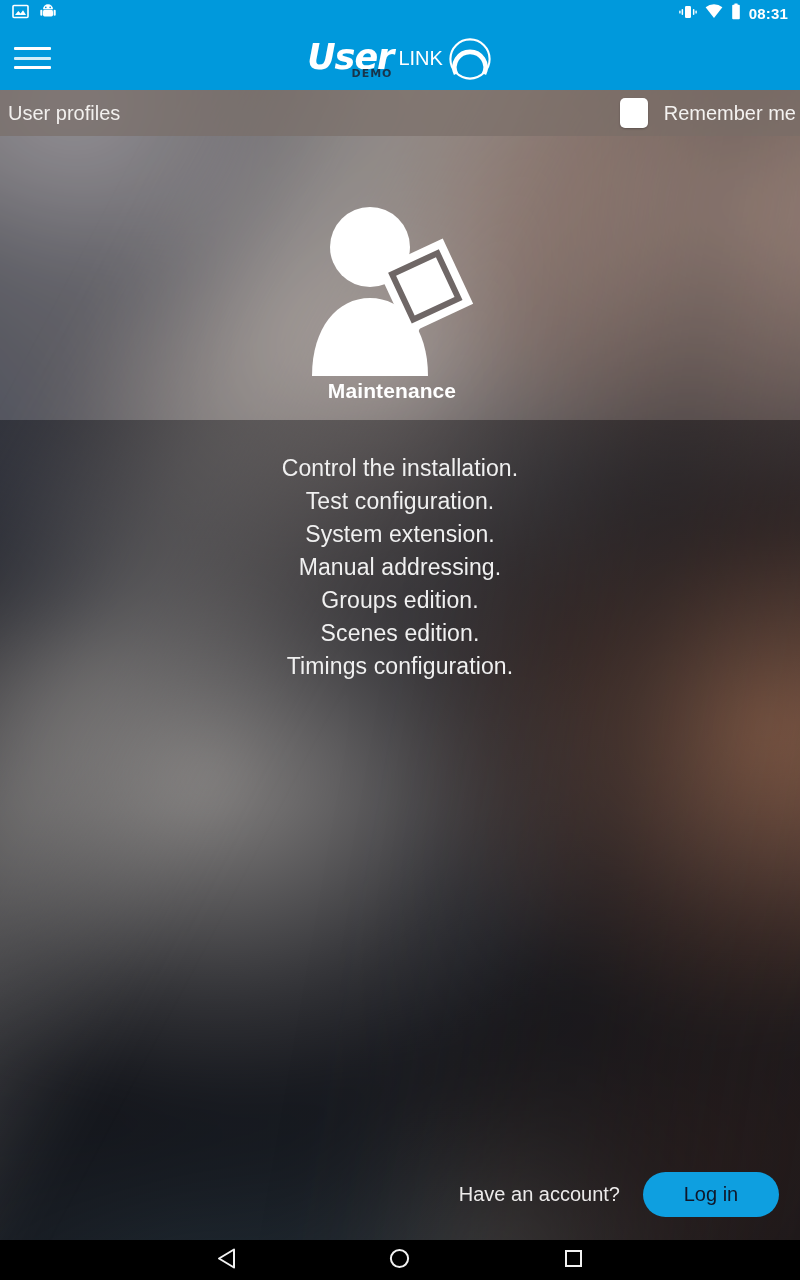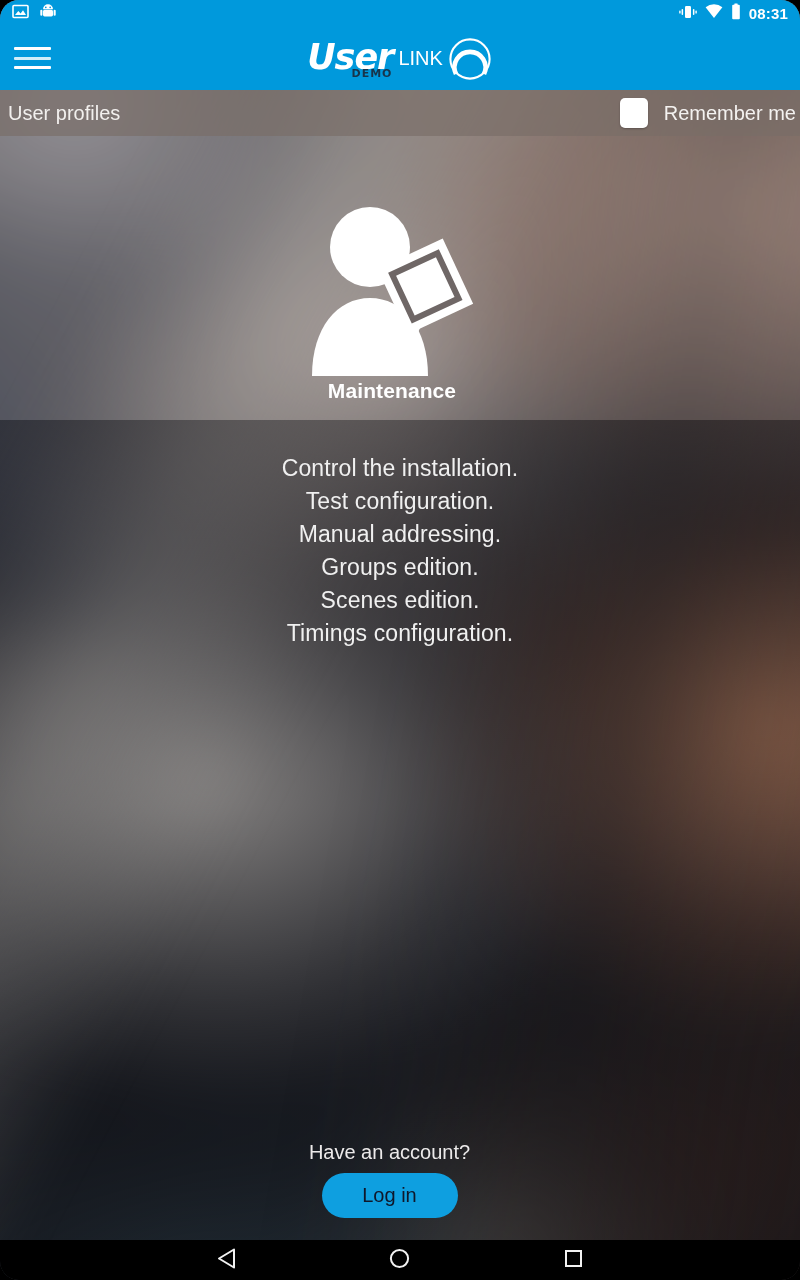--- a/index.html
+++ b/index.html
@@ -10,21 +10,20 @@
   body {
     font-family: "Liberation Sans", sans-serif;
     -webkit-font-smoothing: antialiased;
   }
   #screen {
     position: relative;
     width: 800px;
     height: 1280px;
     overflow: hidden;
     background: #2a2a2e;
-    border-radius: 19px;
   }
 
   
   .bg-wrap {
     position: absolute;
     inset: 0;
     overflow: hidden;
     z-index: 0;
   }
   .bg-layer {
@@ -270,22 +269,21 @@
     z-index: 5;
     left: 0;
     top: 1170px;
     width: 800px;
     height: 48px;
     display: flex;
     align-items: center;
     justify-content: flex-end;
     padding-right: 21px;
     box-sizing: border-box;
-    gap: 11px;
-    flex-direction: column;
+    gap: 23px;
   }
   .have-account {
     font-size: 20px;
     color: #eceaea;
     line-height: 1;
   }
   .login-btn {
     width: 136px;
     height: 45px;
     border-radius: 23px;
@@ -422,20 +420,21 @@
             <rect x="103" y="63" width="50" height="50" fill="none" stroke="#6f6766" stroke-width="6"></rect>
           </g>
         </svg>
       </span>
       <span class="profile-name">Maintenance</span>
     </div>
 
     <div class="feature-list">
       <span class="feature-line">Control the installation.</span>
       <span class="feature-line">Test configuration.</span>
+      <span class="feature-line">System extension.</span>
       <span class="feature-line">Manual addressing.</span>
       <span class="feature-line">Groups edition.</span>
       <span class="feature-line">Scenes edition.</span>
       <span class="feature-line">Timings configuration.</span>
     </div>
 
   </div>
 
   <div class="login-row">
     <span class="have-account">Have an account?</span>

